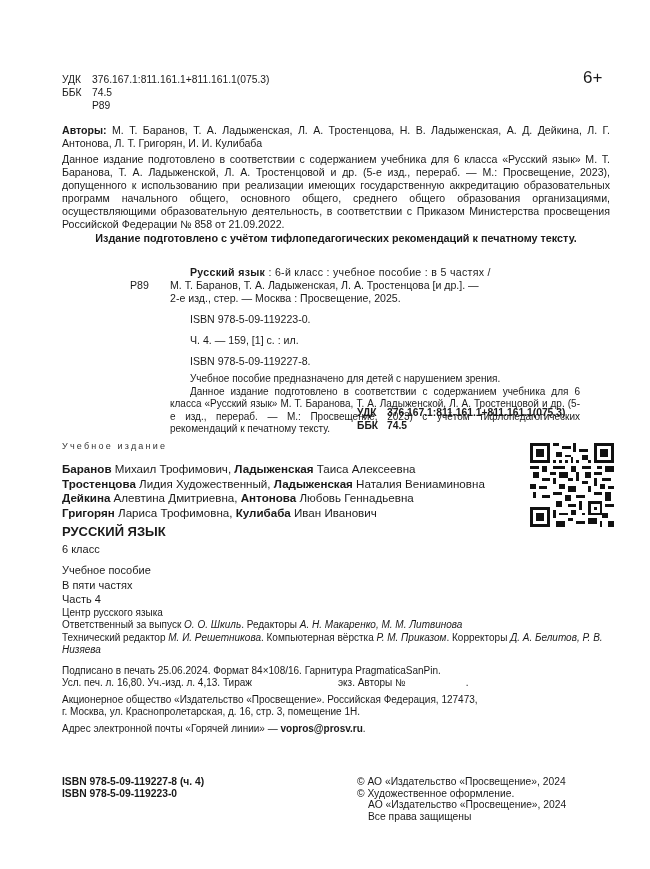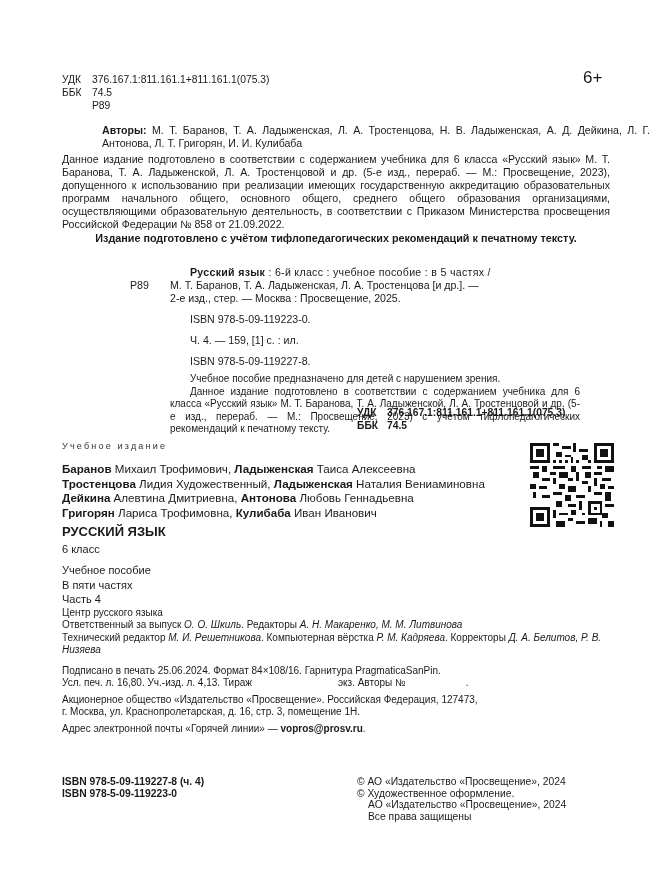--- a/index.html
+++ b/index.html
@@ -11,21 +11,21 @@
     .abs { position: absolute; }
     .b { font-weight: bold; }
     .i { font-style: italic; }
     .just { text-align: justify; text-align-last: left; }
 
     #udk-top { left: 62px; top: 73px; font-size: 10.3px; line-height: 13px; }
     #udk-top .row { display: flex; }
     #udk-top .lbl { width: 30px; }
     #age { left: 583px; top: 68px; font-size: 17px; line-height: 20px; }
 
-    #authors { left: 62px; top: 124px; width: 548px; margin-left: 40px; }
+    #authors { left: 62px; top: 124px; width: 548px; }
     #about { left: 62px; top: 153px; width: 548px; }
     #tiflo { left: 62px; top: 232px; width: 548px; text-align: center; font-weight: bold; font-size: 10.8px; }
 
     #card { left: 130px; top: 266px; width: 450px; }
     #card .cipher { position: absolute; left: 0; top: 13px; width: 40px; }
     #card .body { margin-left: 40px; }
     #card .l1 { text-indent: 20px; letter-spacing: 0.3px; }
     #card .ind { padding-left: 20px; margin-top: 8px; }
     #card .note { margin-top: 5px; font-size: 10px; line-height: 12.5px; }
     #card .note .p { text-indent: 20px; }
@@ -195,21 +195,21 @@
 <div id="grade" class="abs">6 класс</div>
 <div id="kind" class="abs">
   <div>Учебное пособие</div>
   <div>В пяти частях</div>
   <div>Часть 4</div>
 </div>
 
 <div id="credits" class="abs">
   <div>Центр русского языка</div>
   <div><span>Ответственный за выпуск </span><span class="i">О. О. Шкиль</span><span>. Редакторы </span><span class="i">А. Н. Макаренко, М. М. Литвинова</span></div>
-  <div><span>Технический редактор </span><span class="i">М. И. Решетникова</span><span>. Компьютерная вёрстка </span><span class="i">Р. М. Кадряева</span><span>. Корректоры </span><span class="i">Д. А. Белитов, Р. В. Низяева</span></div>
+  <div><span>Технический редактор </span><span class="i">М. И. Решетникова</span><span>. Компьютерная вёрстка </span><span class="i">Р. М. Приказом</span><span>. Корректоры </span><span class="i">Д. А. Белитов, Р. В. Низяева</span></div>
 </div>
 
 <div id="print" class="abs">
   <div>Подписано в печать 25.06.2024. Формат 84×108/16. Гарнитура PragmaticaSanPin.</div>
   <div><span class="tail" style="width:auto">Усл. печ. л. 16,80. Уч.-изд. л. 4,13. Тираж</span><span class="tail"></span><span>экз. Авторы №</span><span class="tail2"></span><span>.</span></div>
 </div>
 
 <div id="publisher" class="abs">
   <div>Акционерное общество «Издательство «Просвещение». Российская Федерация, 127473,</div>
   <div>г. Москва, ул. Краснопролетарская, д. 16, стр. 3, помещение 1Н.</div>

